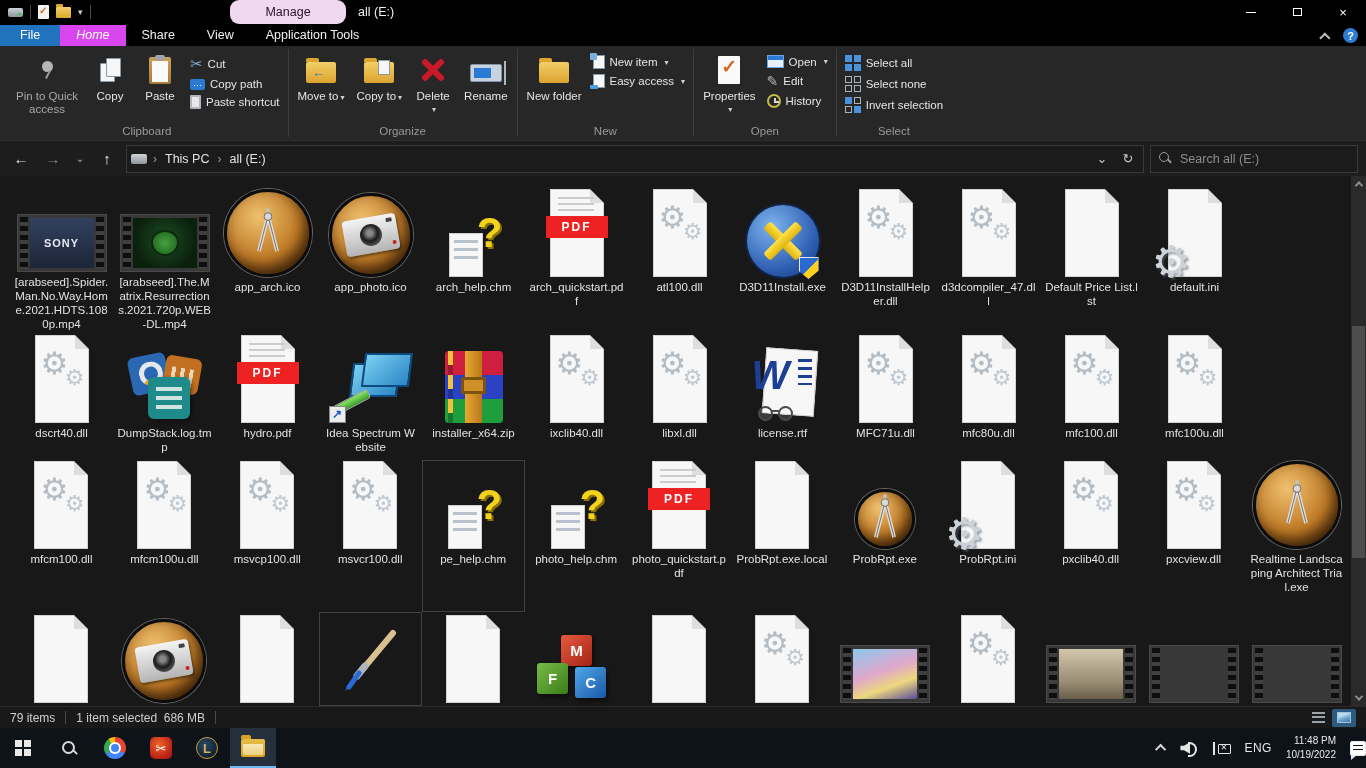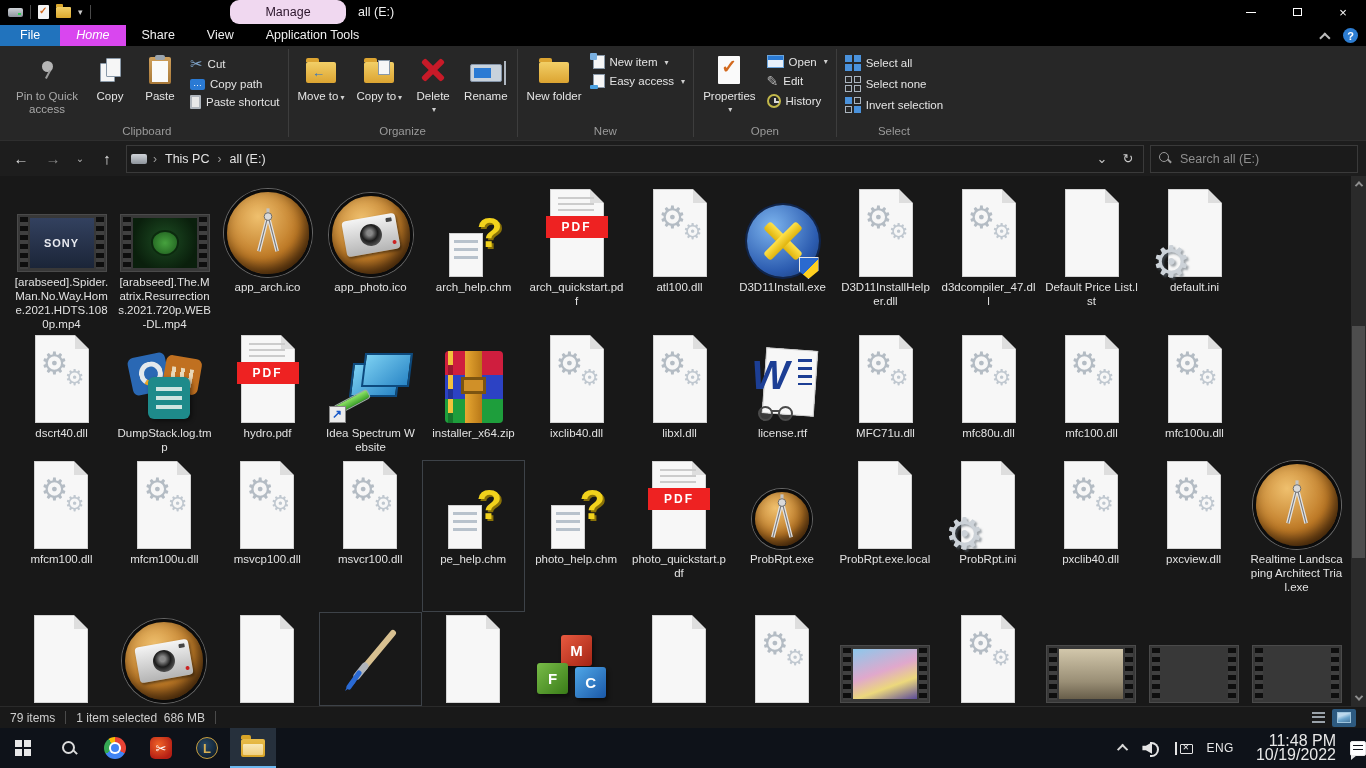--- a/index.html
+++ b/index.html
@@ -263,21 +263,21 @@
   .tchev{width:8px;height:8px;border-left:2px solid #d8d8d8;border-top:2px solid #d8d8d8;transform:rotate(45deg) translateY(2px);}
   .spk{position:relative;width:18px;height:14px;}
   .spk .cone{position:absolute;left:0;top:1px;width:10px;height:12px;background:#e4e4e4;
     clip-path:polygon(0 32%,35% 32%,100% 0,100% 100%,35% 68%,0 68%);}
   .spk::after{content:'';position:absolute;right:1px;top:1px;width:7px;height:11px;border:2px solid #e4e4e4;border-left:none;border-radius:0 9px 9px 0;}
   .imeic{position:relative;width:18px;height:13px;color:#e4e4e4;font-size:10px;}
   .imeic::before{content:'';position:absolute;left:1px;top:0;width:2px;height:13px;background:#e4e4e4;}
   .imeic::after{content:'';position:absolute;left:6px;top:2px;width:11px;height:8px;border:1.5px solid #e4e4e4;border-radius:1px;}
   .imeic .x{position:absolute;left:8px;top:1.5px;font-size:8px;}
   .lang{font-size:12px;letter-spacing:.5px;}
-  .clock{text-align:right;font-size:16px;line-height:14px;margin-left:8px;}
+  .clock{text-align:right;font-size:10px;line-height:14px;}
   .ac{position:relative;width:16px;height:15px;border:1.5px solid #e8e8e8;border-radius:2px;background:#fff;}
   .ac::before{content:'';position:absolute;left:2px;top:3px;right:2px;height:6px;
     background:repeating-linear-gradient(#0e1219 0 1.5px,transparent 1.5px 4px);}
   .ac::after{content:'';position:absolute;left:0;bottom:-5px;border-style:solid;border-width:5px 6px 0 0;border-color:#e8e8e8 transparent transparent transparent;}
 </style>
 </head>
 <body>
 
 <div class="app">
 
@@ -794,36 +794,36 @@
             <div class="icbox">
               <div class="doc">
                 <span class="doclines"></span>
                 <div class="pdfband">PDF</div>
               </div>
             </div>
             <div class="flabel">photo_quickstart.pdf</div>
           </div>
           <div class="fcell">
             <div class="icbox">
+              <div class="doc"></div>
+            </div>
+            <div class="flabel">ProbRpt.exe.local</div>
+          </div>
+          <div class="fcell">
+            <div class="icbox">
               <div class="circle sm">
                 <svg width="42" height="52" viewBox="0 0 46 54">
                   <path d="M23 8 L13 47 M23 8 L33 47" stroke="#e2e2e2" stroke-width="4" fill="none"></path>
                   <path d="M23 8 L13 47 M23 8 L33 47" stroke="#7a7a7a" stroke-width="1.2" fill="none"></path>
                   <rect x="21.3" y="0" width="3.4" height="7" fill="#c4c4c4"></rect>
                   <circle cx="23" cy="9" r="4.2" fill="#d9d9d9" stroke="#666"></circle>
                 </svg>
               </div>
             </div>
             <div class="flabel">ProbRpt.exe</div>
-          </div>
-          <div class="fcell">
-            <div class="icbox">
-              <div class="doc"></div>
-            </div>
-            <div class="flabel">ProbRpt.exe.local</div>
           </div>
           <div class="fcell">
             <div class="icbox">
               <div class="doc">
                 <span class="gbig">⚙</span>
               </div>
             </div>
             <div class="flabel">ProbRpt.ini</div>
           </div>
           <div class="fcell">

